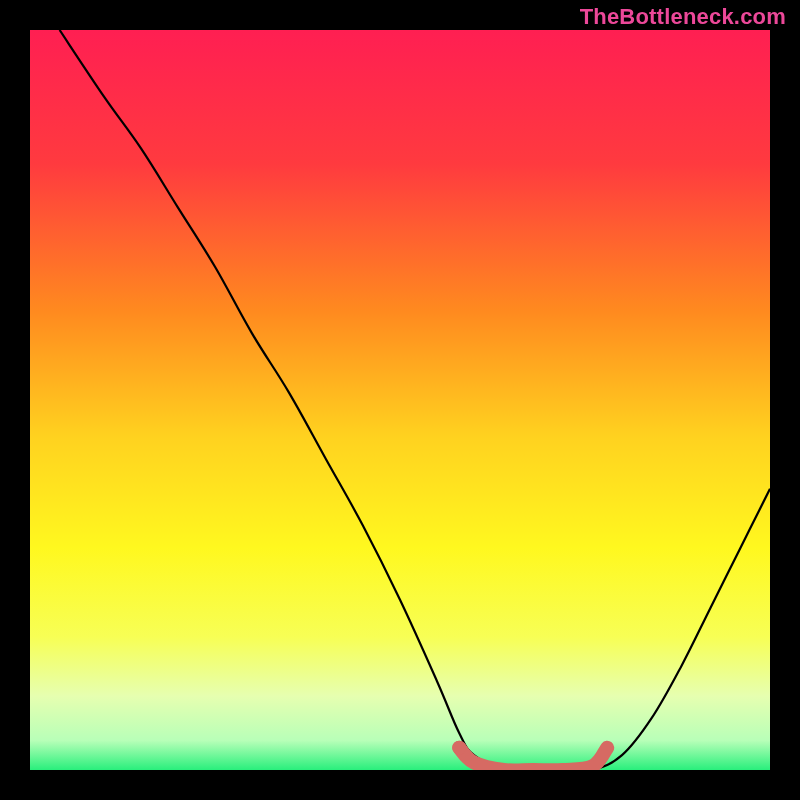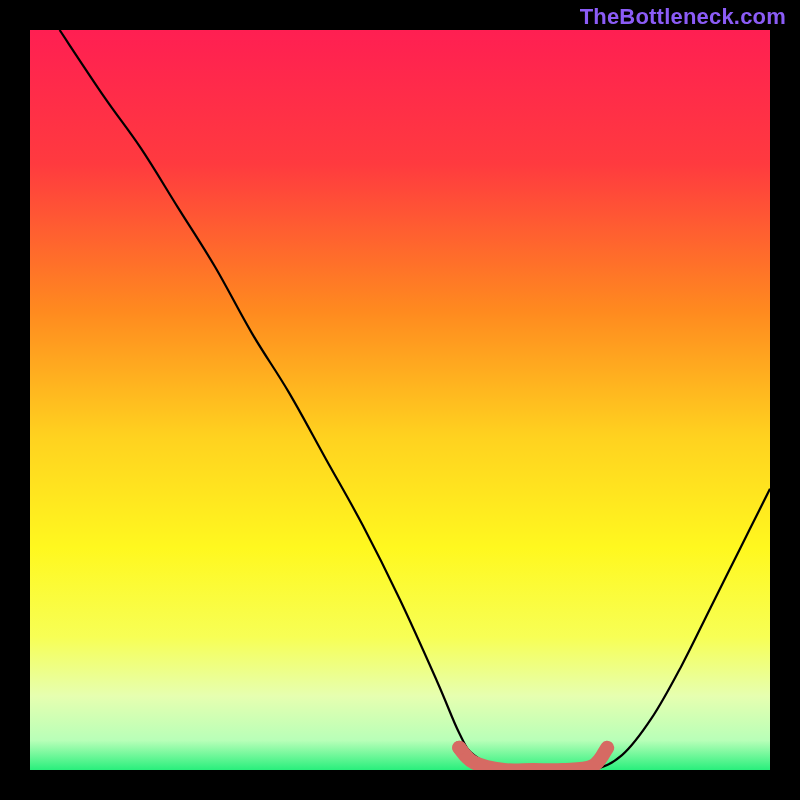--- a/index.html
+++ b/index.html
@@ -18,21 +18,21 @@
     height: 800px;
     background: #000;
   }
   .watermark {
     position: absolute;
     top: 4px;
     right: 14px;
     font-family: Arial, Helvetica, sans-serif;
     font-size: 22px;
     font-weight: bold;
-    color: #8b5cf6;
+    color: #ec4899;
     letter-spacing: 0.2px;
   }
   svg.plot {
     position: absolute;
     left: 30px;
     top: 30px;
     width: 740px;
     height: 740px;
     display: block;
   }

